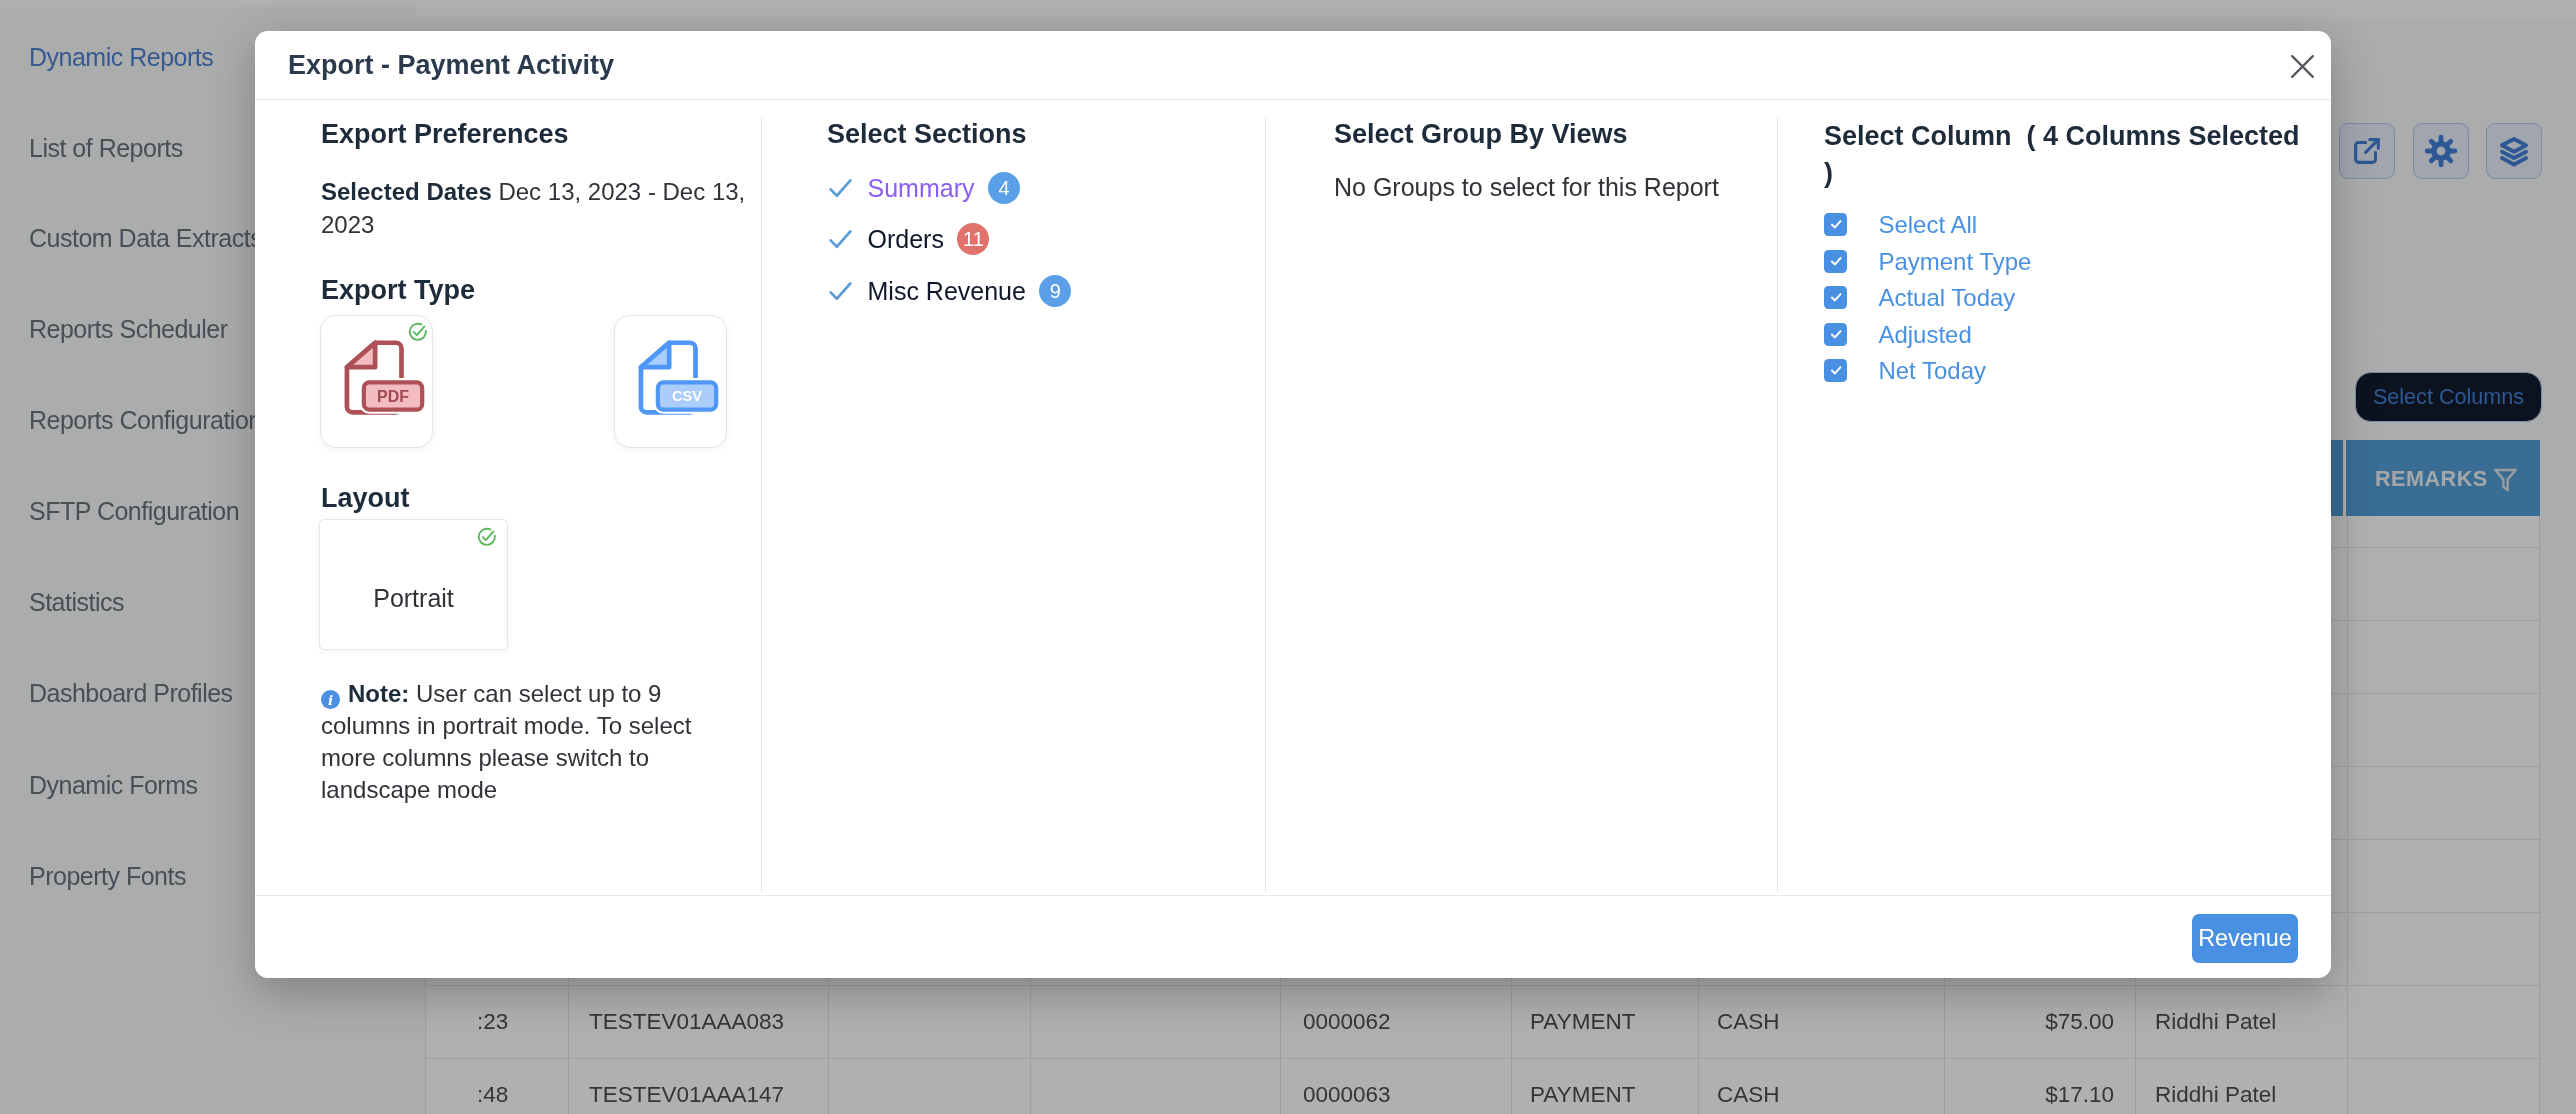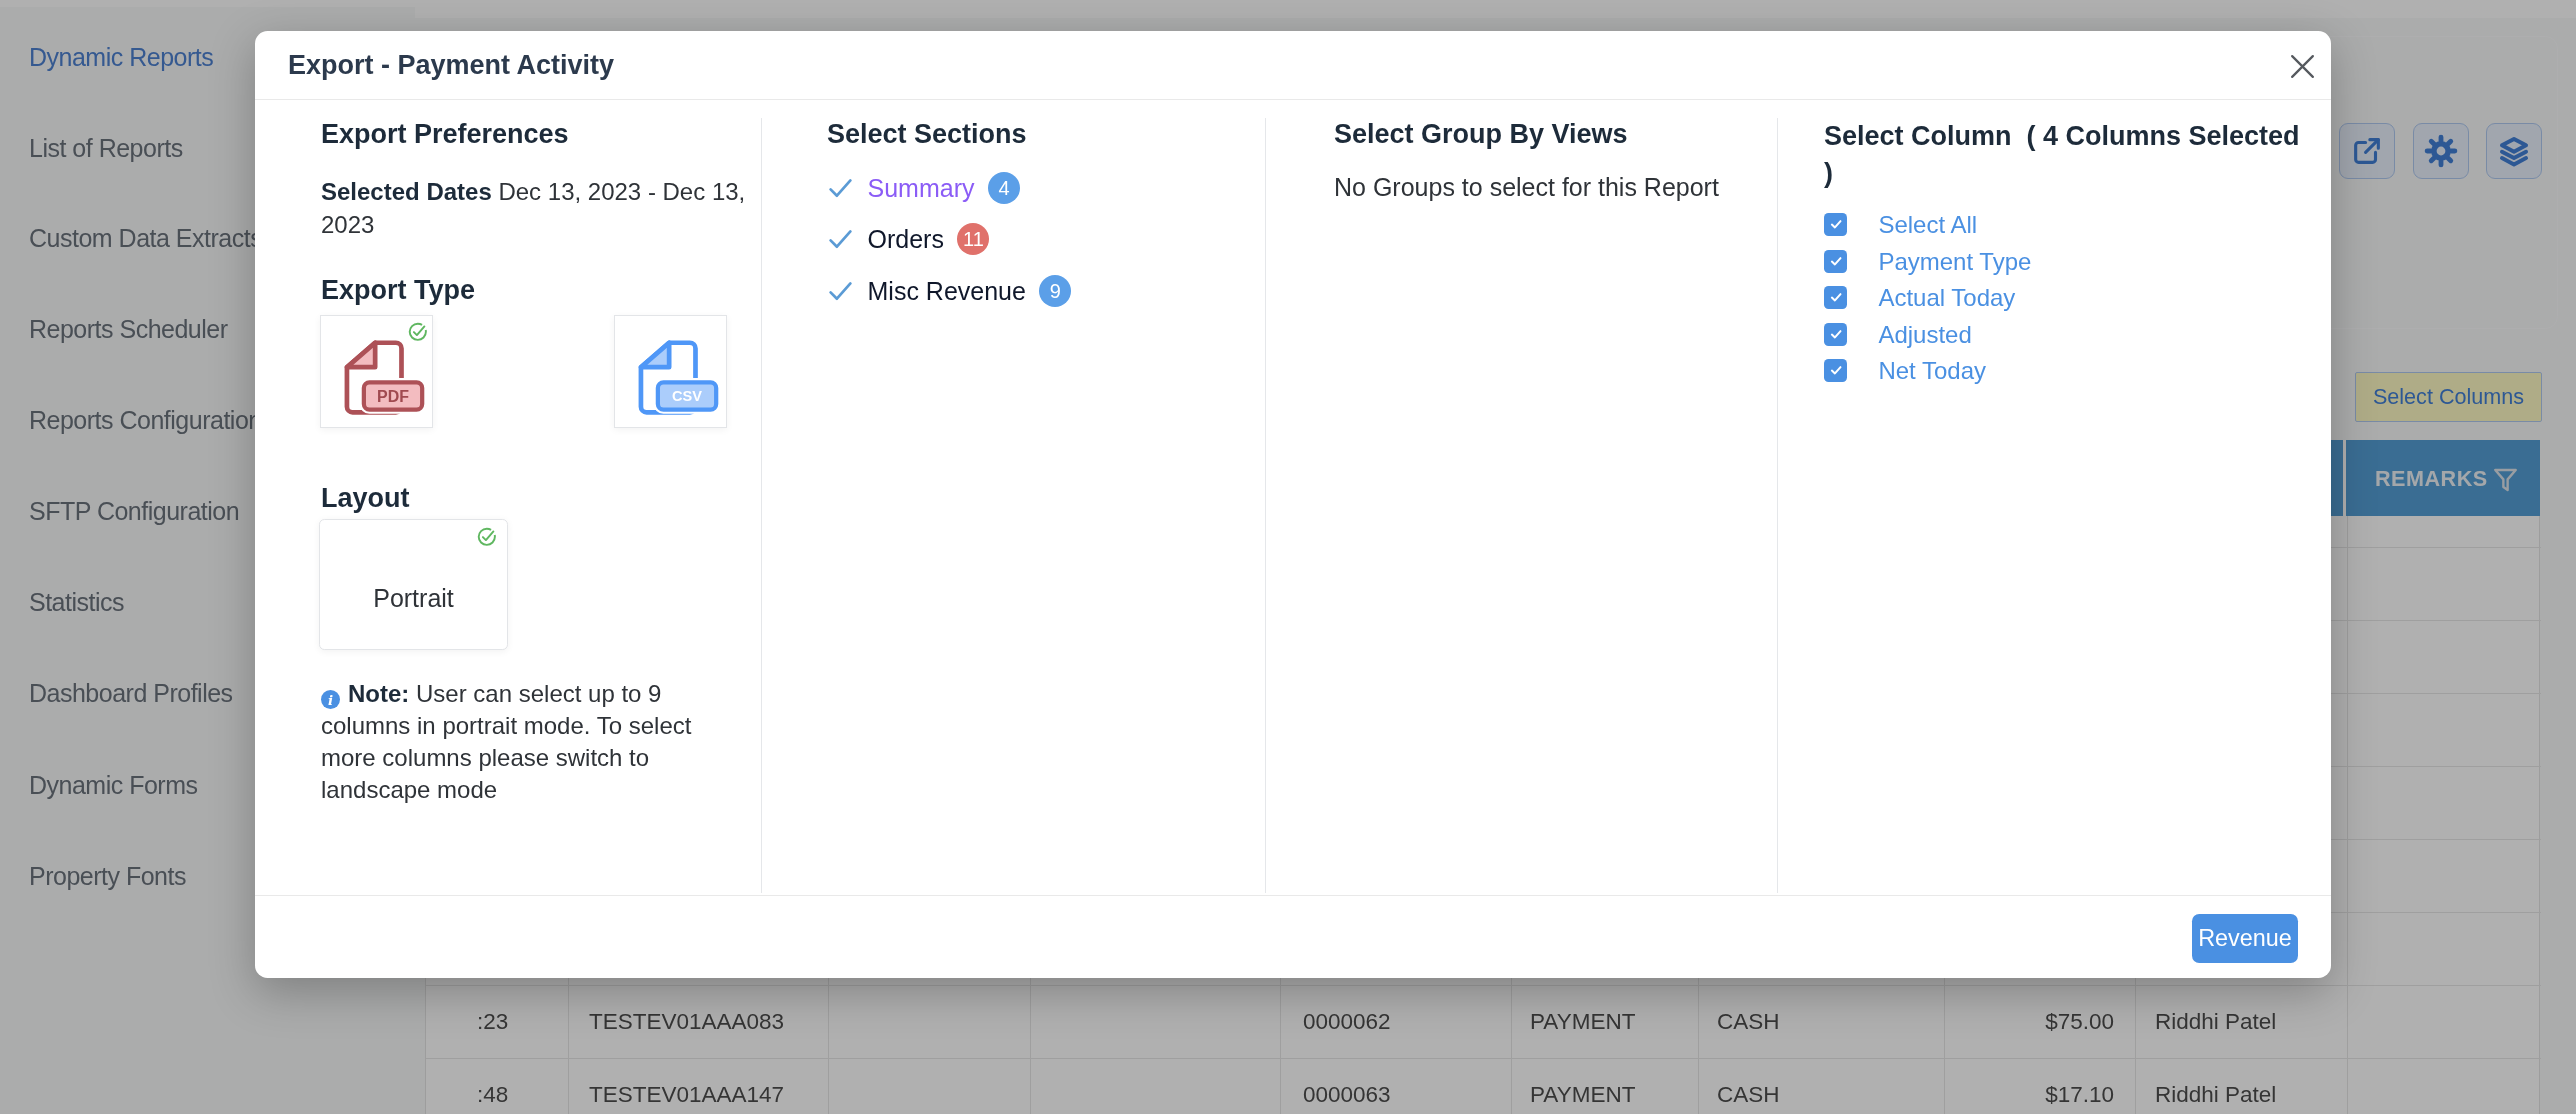--- a/index.html
+++ b/index.html
@@ -5,21 +5,21 @@
 *{margin:0;padding:0;box-sizing:border-box}
 body{font-family:"Liberation Sans","DejaVu Sans",sans-serif;overflow:hidden}
 #screen{position:relative;width:2576px;height:1114px;overflow:hidden;background:#f8f9fa}
 .topbar{position:absolute;left:0;top:0;width:100%;height:7.2px;background:#fff}
 .topbar-main{position:absolute;left:415px;top:0;width:2161px;height:18px;background:#fff}
 .sidebar{position:absolute;left:0;top:7.2px;width:415px;height:1107px;background:#f8f9fa}
 .side-item{position:absolute;left:29px;font-size:25px;line-height:31px;color:#68707a;white-space:nowrap;letter-spacing:-0.5px}
 .side-item.active{color:#4a7fd0}
 .toolbar-card{position:absolute;left:433px;top:36px;width:2125px;height:293px;background:transparent;border:1.8px solid #fdfdfe;border-radius:12.6px}
 .icon-btn{position:absolute;top:123px;width:56px;height:56px;border:0.9px solid #aec9f1;border-radius:9px;background:#e9f1fd;display:flex;align-items:center;justify-content:center}
-.select-columns-btn{position:absolute;left:2355px;top:372px;width:187px;height:50px;border:0.9px solid #aec9f1;border-radius:2px;background:#fef9c3;color:#3f7ed6;font-size:21.6px;display:flex;align-items:center;justify-content:center}
+.select-columns-btn{position:absolute;left:2355px;top:372px;width:187px;height:50px;border:0.9px solid #aec9f1;border-radius:16px;background:#0f172a;color:#3f7ed6;font-size:21.6px;display:flex;align-items:center;justify-content:center}
 .tbl-header{position:absolute;left:425px;top:440px;width:2115px;height:77px;background:#519dd4}
 .tbl-header .vline{position:absolute;left:1918px;top:0;width:2.7px;height:77px;background:#fff}
 .remarks{position:absolute;left:1950px;top:0;height:77px;display:flex;align-items:center;color:#eef2f6;font-weight:bold;font-size:21.6px;letter-spacing:0.5px}
 .funnel{position:absolute;left:2066px;top:24px}
 .tbl-body{position:absolute;left:425px;top:516px;width:2115px;height:598px;background:#fff;border-left:0.9px solid #e3e3e3;border-right:0.9px solid #e3e3e3}
 .tbl-body .v{position:absolute;top:0;width:0.9px;height:598px;background:#e6e6e6}
 .tbl-body .h{position:absolute;left:0;width:2115px;height:0.9px;background:#e6e6e6}
 .trow{position:absolute;left:0;width:2115px;height:73px}
 .cell{position:absolute;top:0;height:73px;line-height:73px;font-size:22.5px;color:#4b4b4b;white-space:nowrap}
 .c-time{left:51px}.c-code{left:163px}.c-ref{left:877px}.c-type{left:1104px}.c-method{left:1291px}
@@ -27,21 +27,21 @@
 .c-user{left:1729px}
 .overlay{position:absolute;left:0;top:0;width:2576px;height:1114px;background:rgba(10,10,10,.32)}
 .modal{position:absolute;left:255px;top:31px;width:2076px;height:947px;background:#fff;border-radius:12.6px;box-shadow:0 13.5px 45px rgba(0,0,0,.26)}
 .modal-header{position:absolute;left:0;top:0;width:2076px;height:69px;border-bottom:0.9px solid #e9e9e9}
 .modal-title{position:absolute;left:33px;top:0;height:69px;line-height:69px;font-size:27px;font-weight:600;color:#2c3a4d}
 .close-btn{position:absolute;left:2032px;top:20px;width:31px;height:31px;cursor:pointer}
 .vdiv{position:absolute;top:87px;height:775px;width:0.9px;background:#e5e7ea}
 .sec-h{position:absolute;font-size:27px;font-weight:bold;color:#1d2b3a;line-height:33px}
 .dates{position:absolute;left:66px;top:144px;width:451px;font-size:24px;line-height:33px;color:#2f3338}
 .dates b{color:#1d2b3a}
-.type-card{position:absolute;top:284px;width:113px;height:113px;border:0.9px solid #e3e5e8;border-radius:0;background:#fff;box-shadow:0 1.8px 7.2px rgba(0,0,0,.05)}
+.type-card{position:absolute;top:284px;width:113px;height:133px;border:0.9px solid #e3e5e8;border-radius:16px;background:#fff;box-shadow:0 1.8px 7.2px rgba(0,0,0,.05)}
 .type-card svg.file{position:absolute;left:21.6px;top:22.5px}
 .gcheck{position:absolute}
 .layout-card{position:absolute;top:488px;height:131px;border:0.9px solid #e3e5e8;border-radius:5.4px;background:#fff;box-shadow:0 1.8px 7.2px rgba(0,0,0,.05);display:flex;align-items:center;justify-content:center;padding-top:27px;font-size:25px;color:#2f3338}
 .note{position:absolute;left:66px;top:647px;width:410px;font-size:24px;line-height:32px;color:#2f3338}
 .note b{color:#1d2b3a}
 .info-ic{display:inline-flex;width:19px;height:19px;border-radius:50%;background:#4a90e2;color:#fff;align-items:center;justify-content:center;font-family:"DejaVu Serif",serif;font-style:italic;font-weight:bold;font-size:13.5px;vertical-align:-2.7px;margin-right:8px}
 .sec-row{position:absolute;left:572px;height:36px;display:flex;align-items:center}
 .sec-row .lbl{font-size:25px;color:#0f172a;margin-left:13.5px}
 .sec-row .lbl.hl{color:#8b5cf6}
 .badge{margin-left:13.5px;min-width:32px;height:32px;border-radius:16px;background:#5b9fe8;color:#fff;font-size:20px;display:flex;align-items:center;justify-content:center;padding:0 5.4px}

